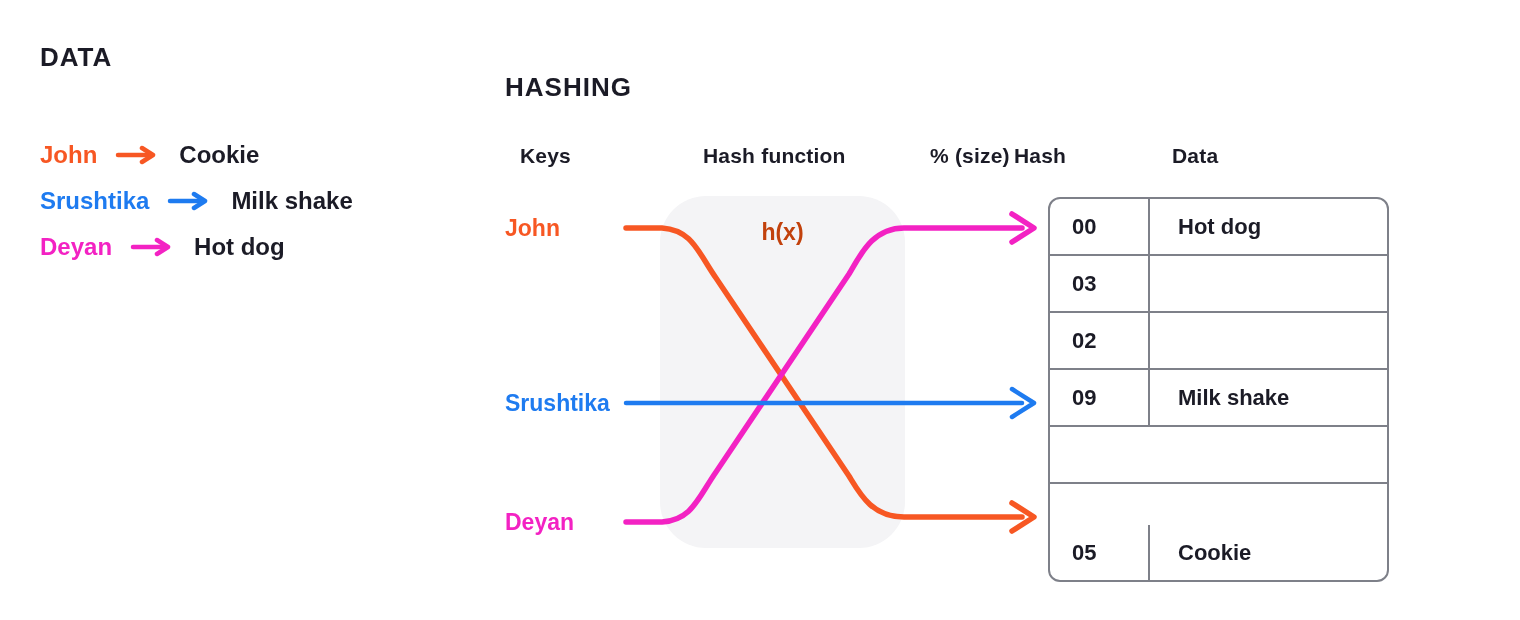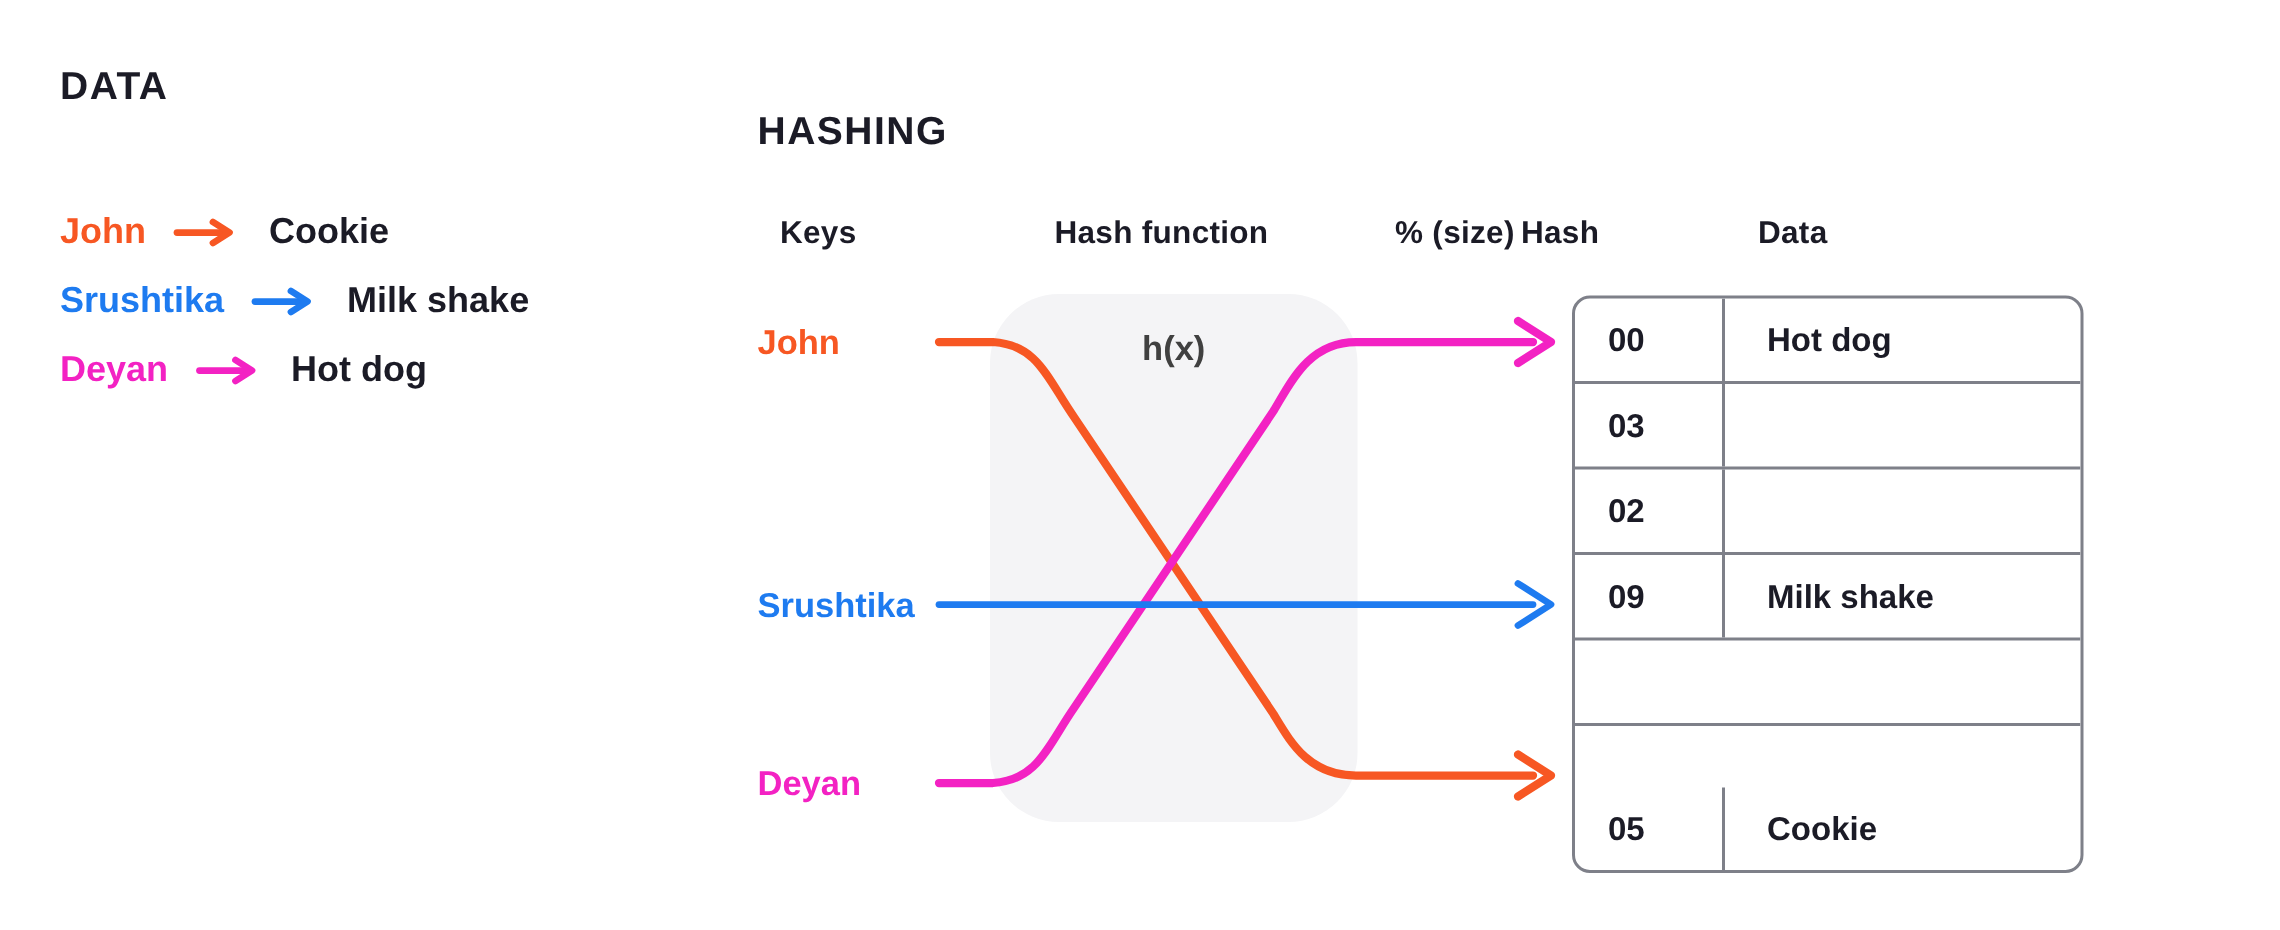--- a/index.html
+++ b/index.html
@@ -22,21 +22,21 @@
   .val-text{font-size:24px;font-weight:700;color:#1B1B26;}
   .mini-arrow{flex:0 0 auto;display:block;}
   
   .key-label{font-size:23px;font-weight:700;line-height:28px;}
   .hash-box{
     left:660px;top:196px;width:245px;height:352px;
     background:#F4F4F6;border-radius:46px;
   }
   .hash-fn-label{
     left:660px;top:219px;width:245px;text-align:center;
-    font-size:23px;font-weight:700;color:#404040;
+    font-size:23px;font-weight:700;color:#c2410c;
   }
   .flow-svg{left:0;top:0;pointer-events:none;}
   
   .hash-table{
     left:1048px;top:197px;width:341px;
     border:2.5px solid #7E8089;border-radius:12px;overflow:hidden;
     box-sizing:border-box;
   }
   .hash-row{display:flex;height:55px;border-bottom:2.5px solid #7E8089;}
   .hash-row:last-child{border-bottom:none;margin-top:41px;}

